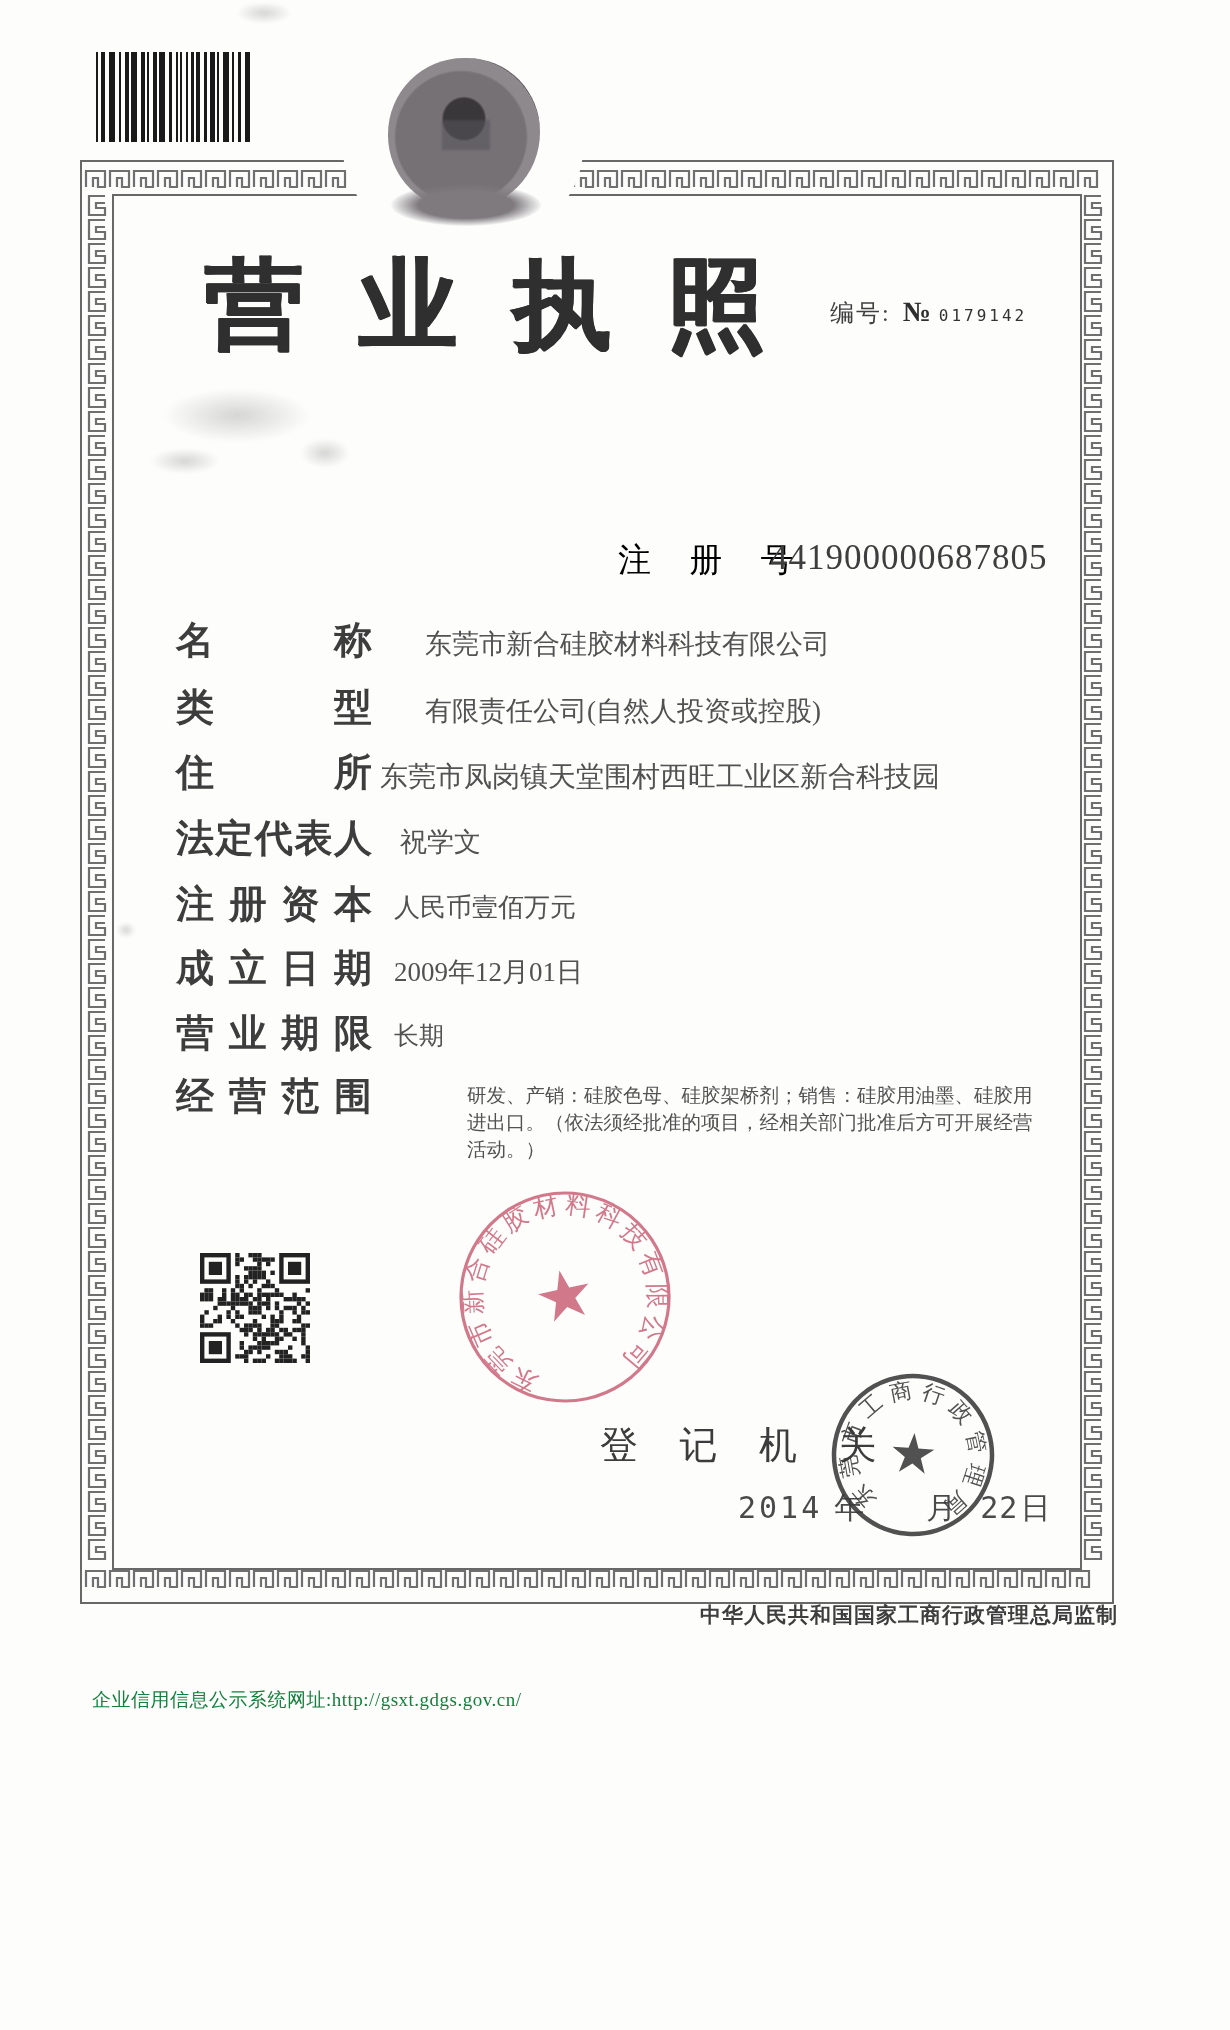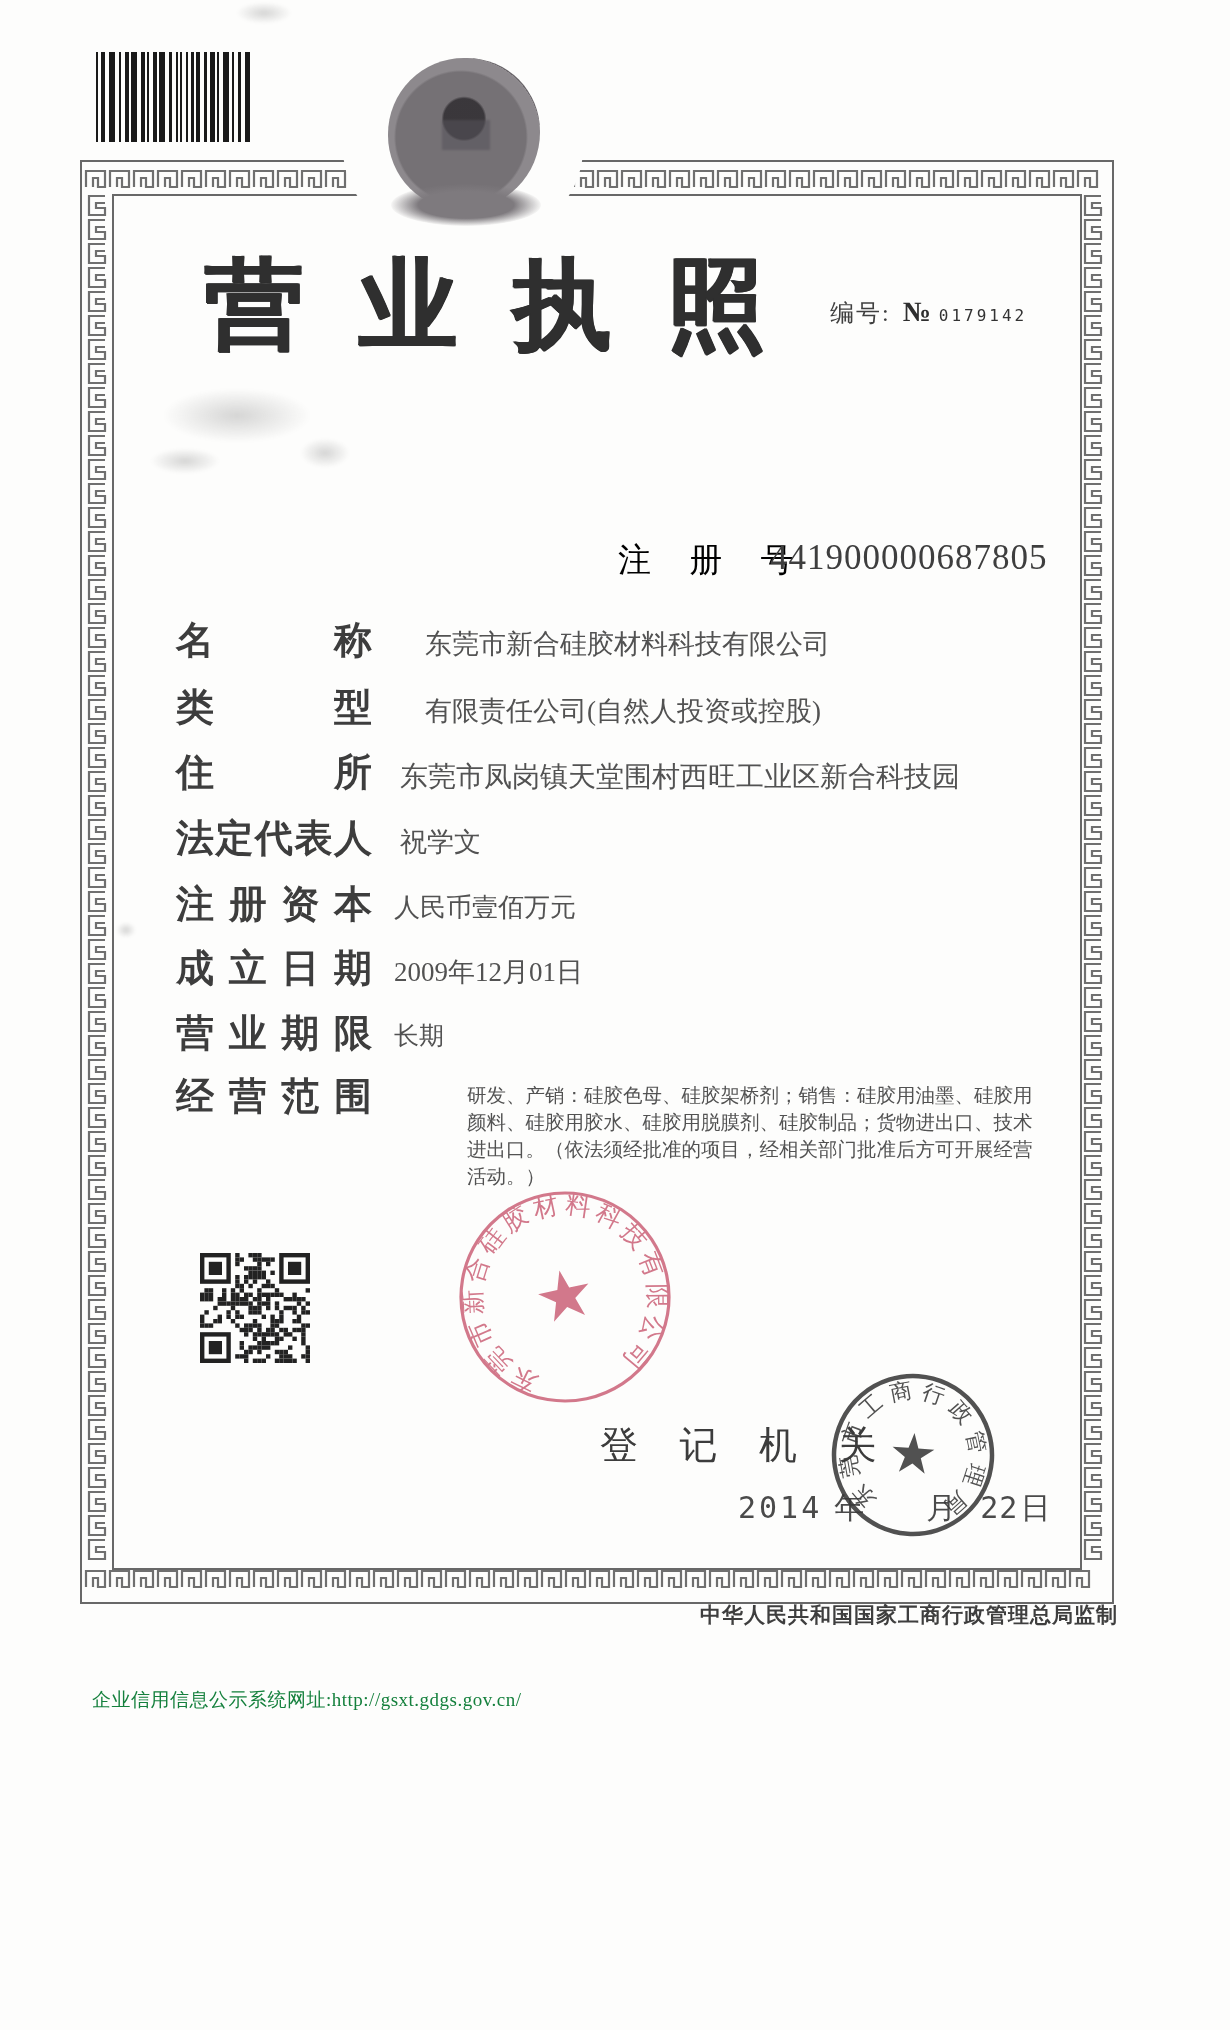--- a/index.html
+++ b/index.html
@@ -168,21 +168,21 @@
     <div class="field-value" style="top: 629px; left: 425px; font-size: 27px;">东莞市新合硅胶材料科技有限公司</div>
     <div class="field-label" style="top: 687px;">
       <span>类</span>
       <span>型</span>
     </div>
     <div class="field-value" style="top: 696px; left: 425px; font-size: 27px;">有限责任公司(自然人投资或控股)</div>
     <div class="field-label" style="top: 752px;">
       <span>住</span>
       <span>所</span>
     </div>
-    <div class="field-value" style="top: 761px; left: 400px; font-size: 28px;">东莞市凤岗镇天堂围村西旺工业区新合科技园</div>
+    <div class="field-value" style="top: 761px; left: 380px; font-size: 28px;">东莞市凤岗镇天堂围村西旺工业区新合科技园</div>
     <div class="field-label" style="top: 818px;">
       <span>法</span>
       <span>定</span>
       <span>代</span>
       <span>表</span>
       <span>人</span>
     </div>
     <div class="field-value" style="top: 827px; left: 400px; font-size: 27px;">祝学文</div>
     <div class="field-label" style="top: 884px;">
       <span>注</span>
@@ -206,21 +206,20 @@
     </div>
     <div class="field-value" style="top: 1022px; left: 394px; font-size: 25px;">长期</div>
     <div class="field-label" style="top: 1076px;">
       <span>经</span>
       <span>营</span>
       <span>范</span>
       <span>围</span>
     </div>
     <div class="field-value multiline" style="top: 1082px; left: 467px; font-size: 19.5px;">
       <div>研发、产销：硅胶色母、硅胶架桥剂；销售：硅胶用油墨、硅胶用</div>
-      <div>颜料、硅胶用胶水、硅胶用脱膜剂、硅胶制品；货物进出口、技术</div>
       <div>进出口。（依法须经批准的项目，经相关部门批准后方可开展经营</div>
       <div>活动。）</div>
     </div>
   </div>
 
 <svg id="qr" class="abs" viewBox="0 0 25 25">
     <rect x="8" y="0" width="1" height="1" fill="#222"></rect>
     <rect x="11" y="0" width="1" height="1" fill="#222"></rect>
     <rect x="12" y="0" width="1" height="1" fill="#222"></rect>
     <rect x="13" y="0" width="1" height="1" fill="#222"></rect>

